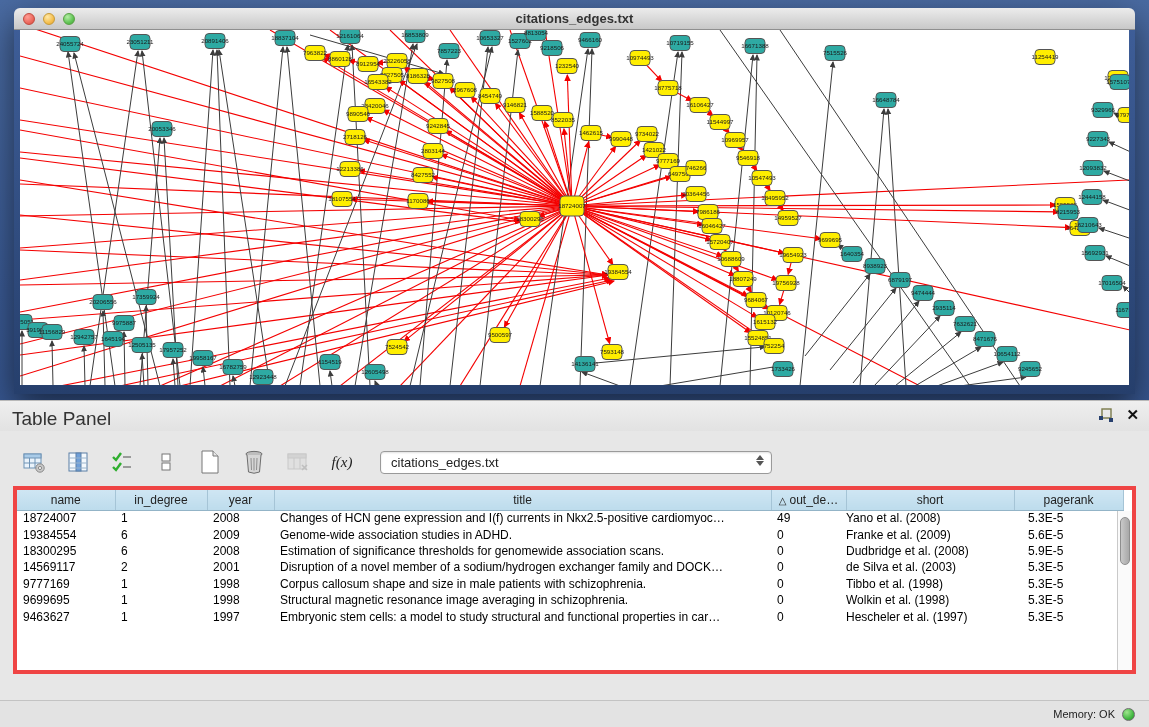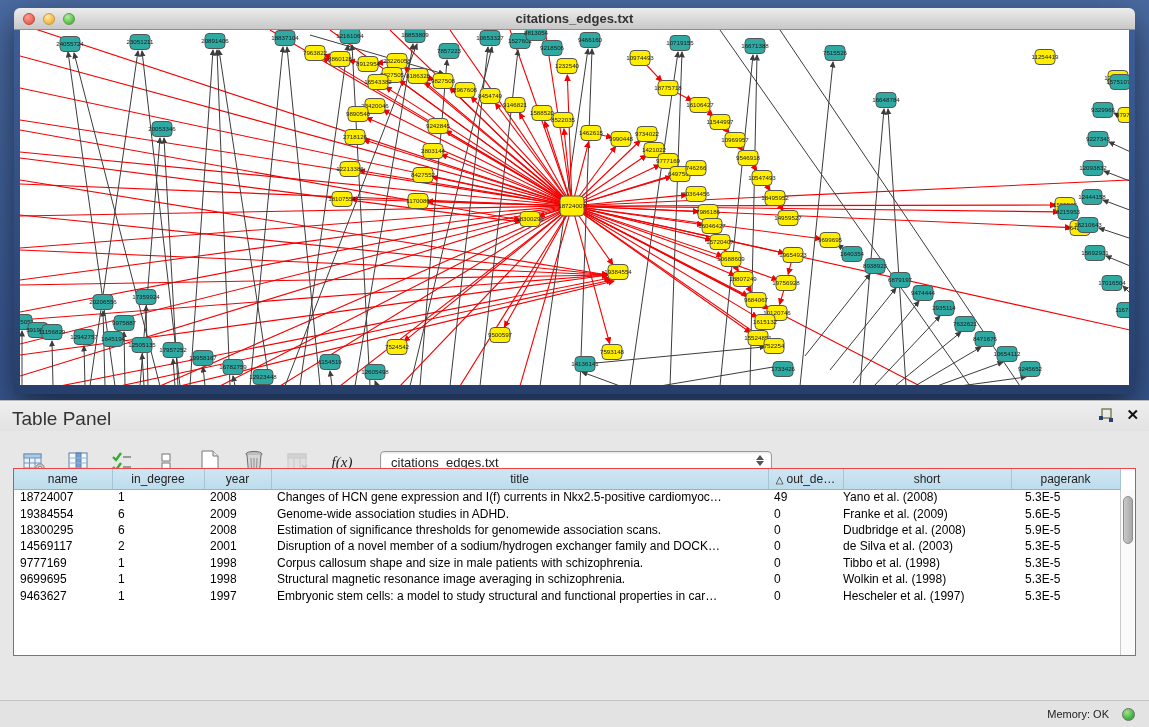--- a/index.html
+++ b/index.html
@@ -38,22 +38,22 @@
   .tool-btn { width:28px; height:28px; display:flex; align-items:center; justify-content:center; }
   .fx { font-family:"Liberation Serif", serif; font-style:italic; font-size:15px; color:#222; }
   .combo { position:relative; margin-left:8px; width:392px; height:23px; background:#fff;
     border:1px solid #9a9a9a; border-radius:4px; font-size:13px; color:#222;
     line-height:21px; padding-left:10px; box-shadow:inset 0 1px 2px rgba(0,0,0,.12); }
   .combo-arrows { position:absolute; right:7px; top:3px; display:flex; flex-direction:column; gap:1px; }
   .combo-arrows i { width:0; height:0; border-left:4px solid transparent; border-right:4px solid transparent; }
   .combo-arrows i.up { border-bottom:5px solid #555; }
   .combo-arrows i.dn { border-top:5px solid #555; }
 
-  .tablewrap { position:absolute; left:13px; top:67px; right:13px; height:188px;
-    background:#fff; border:1px solid #ef4444; }
+  .tablewrap { position:absolute; left:13px; top:85px; right:13px; height:188px;
+    background:#fff; border:4px solid #ef4444; }
   table.node-table { border-collapse:collapse; table-layout:fixed; width:1106px; font-size:12px; }
   .node-table th { height:20px; font-weight:normal; color:#222; text-align:center;
     background:linear-gradient(180deg,#cfe6f3,#bddcec);
     border-right:1px solid #a5c4d6; border-bottom:1px solid #93b4c7; overflow:hidden; white-space:nowrap; }
   .node-table td { height:16.4px; padding:0 0 0 6px; color:#000; overflow:hidden;
     white-space:nowrap; }
   .node-table td.c-short { text-align:left; padding:0; }
   .node-table td.c-pagerank { padding-left:14px; }
   .sort-arrow { font-size:10px; margin-right:3px; }
   .vscroll { position:absolute; right:0; top:21px; bottom:0; width:15px;
@@ -65,21 +65,21 @@
   .segmented { display:flex; border:1px solid #9f9f9f; border-radius:5px; overflow:hidden;
     background:#fff; box-shadow:0 1px 0 rgba(255,255,255,.7); }
   .seg-tab { padding:2px 14px; font-size:13px; color:#222; line-height:16px;
     background:linear-gradient(180deg,#ffffff,#f0f0f0); border-right:1px solid #c2c2c2; }
   .seg-tab:last-child { border-right:none; }
   .seg-tab.active { background:linear-gradient(180deg,#8f8f8f,#7c7c7c); color:#f4f4f4;
     box-shadow:inset 0 1px 3px rgba(0,0,0,.35); }
 
   .statusbar { position:absolute; left:0; right:0; bottom:0; height:27px;
     border-top:1px solid #c3c3c3; background:#e3e3e3;
-    display:flex; align-items:center; justify-content:flex-end; padding-right:14px; gap:13px; }
+    display:flex; align-items:center; justify-content:flex-end; padding-right:14px; gap:7px; }
   .status-text { font-size:11px; color:#222; }
   .green-dot { width:13px; height:13px; border-radius:50%;
     background:radial-gradient(circle at 35% 30%,#9fe58d,#3db53d 65%,#2f9430); border:1px solid #6d6d6d; }
 </style>
 </head>
 <body>
 
 <div class="graph-window">
   <div class="titlebar">
     <div class="traffic">

